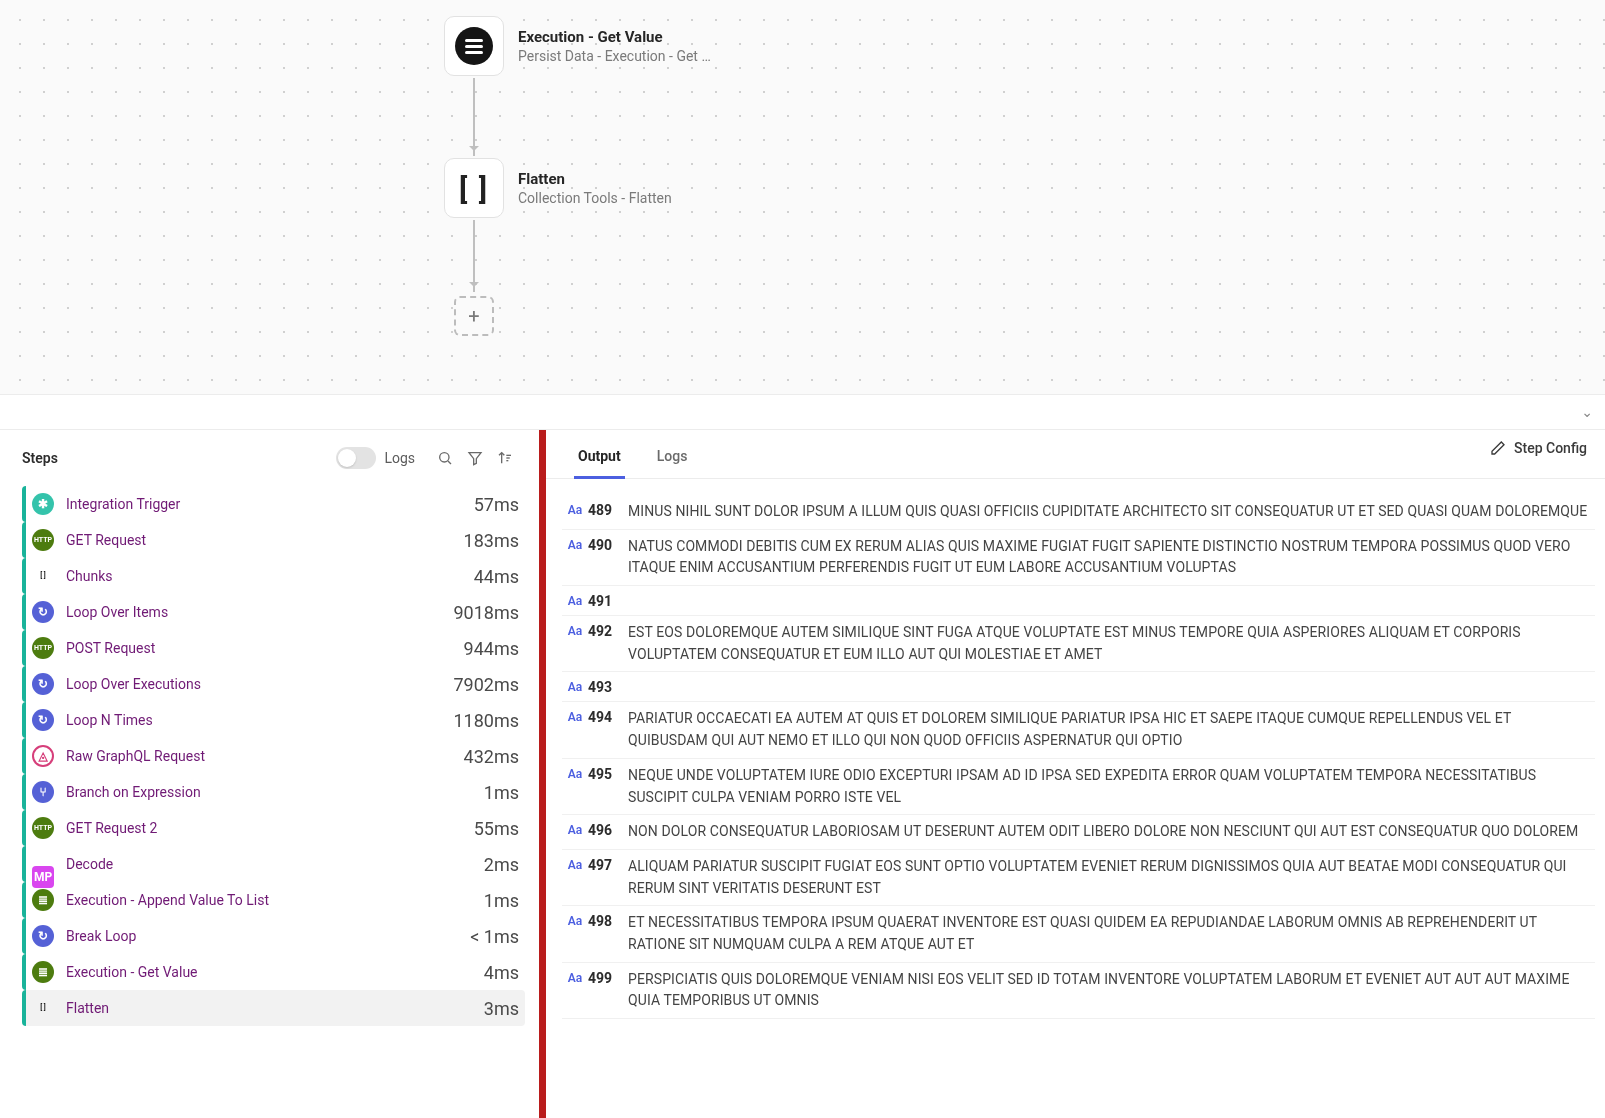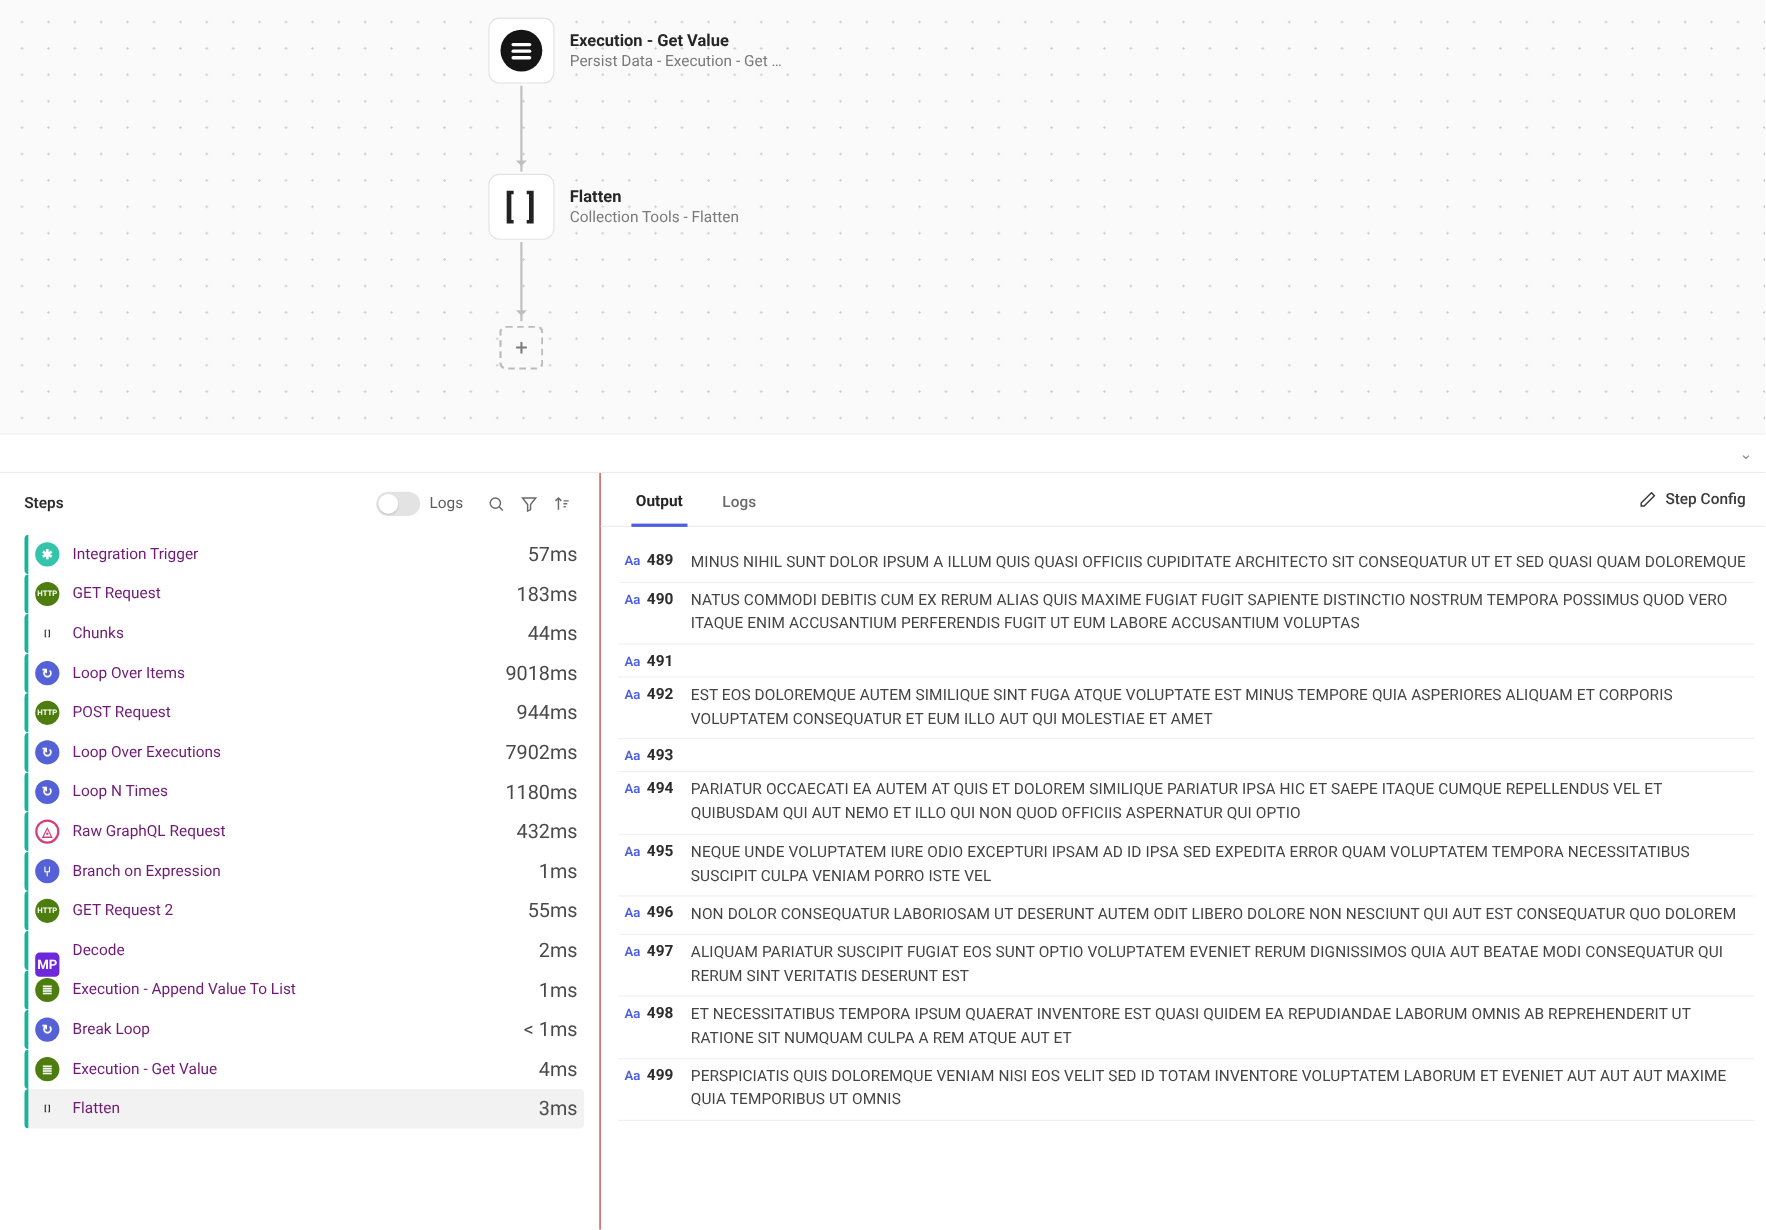--- a/index.html
+++ b/index.html
@@ -116,21 +116,21 @@
   font-size:14px;
 }
 
 
 .bottom {
   display:flex;
   height: 688px;
 }
 .left-panel {
   width: 546px;
-  border-right: 1px solid #b91c1c;
+  border-right: 7px solid #b91c1c;
   display:flex;
   flex-direction:column;
 }
 .left-header {
   display:flex;
   align-items:center;
   padding: 14px 20px 14px 22px;
 }
 .left-header .title {
   font-weight:600;
@@ -161,28 +161,28 @@
 .step-icon{
   width:22px;height:22px;border-radius:50%;display:flex;align-items:center;justify-content:center;
   margin-right:12px;flex:0 0 22px;font-size:11px;color:#fff;font-weight:700;
 }
 .step-icon.teal{background:#34c3ab;}
 .step-icon.dark{background:#4d7c0f;}
 .step-icon.brackets{background:transparent;color:#222;font-weight:700;font-size:14px;border-radius:0;}
 .step-icon.loop{background:#5561d6;}
 .step-icon.graphql{background:transparent;color:#d63e7a;border:2px solid #d63e7a;}
 .step-icon.branch{background:#5561d6;}
-.step-icon.mp{background:#6d28d9;border-radius:4px;font-size:9px;margin-top:26px;}
+.step-icon.mp{background:#d946ef;border-radius:4px;font-size:9px;margin-top:26px;}
 .step-name{flex:1;color:#701a75;}
 .step-time{color:#4a4a4a;font-size:18px;}
 
 
 .right-panel{flex:1;display:flex;flex-direction:column;}
 .right-tabs{
-  display:flex;align-items:center;padding:10px 18px 0 28px;border-bottom:1px solid #ececec;
+  display:flex;align-items:flex-start;padding:10px 18px 0 28px;border-bottom:1px solid #ececec;
 }
 .tab{
   padding:8px 4px 12px 4px;margin-right:28px;color:#6a6a6a;font-weight:500;
 }
 .tab.active{
   color:#262626;font-weight:700;border-bottom:3px solid #4c5fe0;margin-bottom:-1px;
 }
 .spacer{flex:1;}
 .step-config{
   display:flex;align-items:center;gap:8px;color:#3a3a3a;font-weight:500;padding-bottom:10px;

